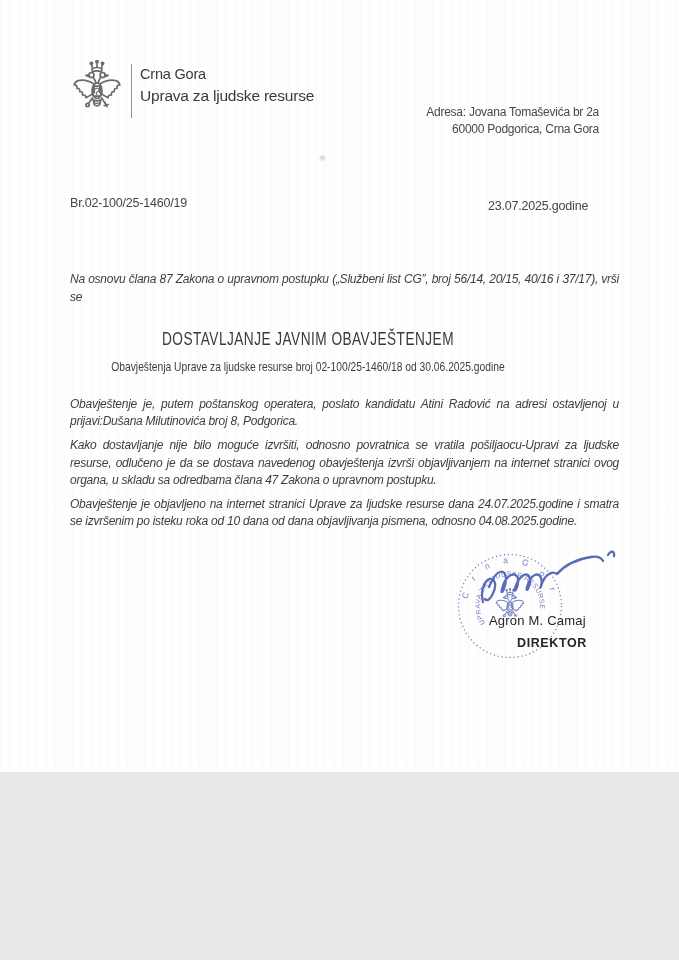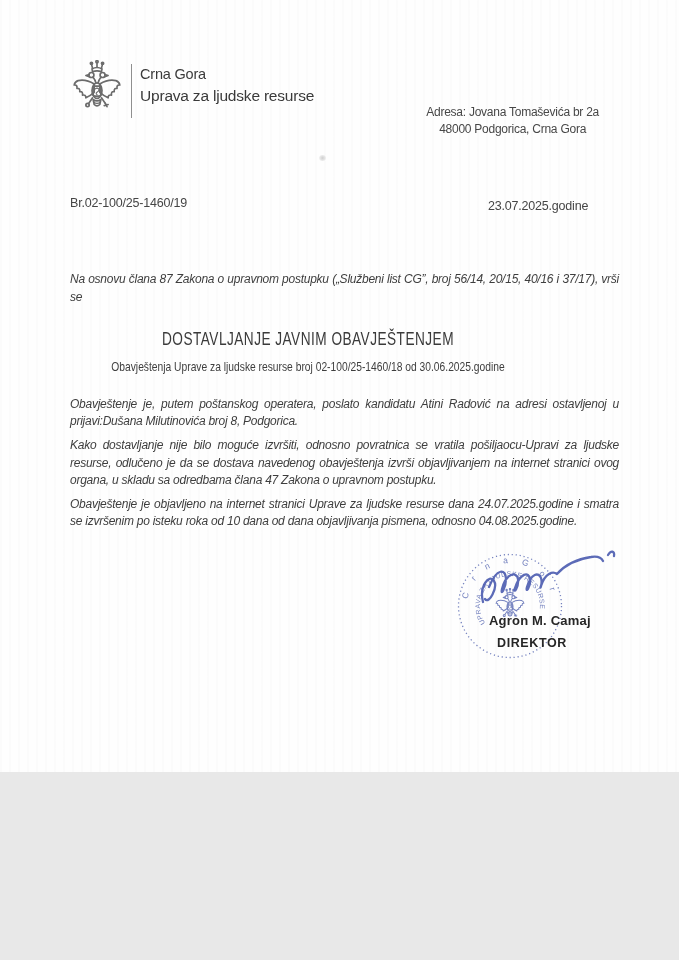--- a/index.html
+++ b/index.html
@@ -16,21 +16,21 @@
     overflow:hidden;
   }
   
   .logo { position:absolute; left:68px; top:60px; width:58px; height:64px; color:#6b6b6b; }
   .hdr-divider { position:absolute; left:131px; top:64px; width:1px; height:54px; background:#8f8f8f; }
   .org { position:absolute; left:140px; top:64px; color:#3a3a3a; letter-spacing:-0.2px; }
   .org .l1 { font-size:14.5px; line-height:20px; }
   .org .l2 { font-size:15.5px; line-height:24px; }
   .address {
     position:absolute; right:80px; top:104px;
-    text-align:center; font-size:12px; line-height:16.5px;
+    text-align:right; font-size:12px; line-height:16.5px;
     color:#474747; letter-spacing:-0.25px;
   }
   
   .ref  { position:absolute; left:70px;  top:196px; font-size:12.5px; letter-spacing:-0.2px; color:#454545;text-align:center; }
   .date { position:absolute; left:488px; top:199px; font-size:12.5px; letter-spacing:-0.2px; color:#454545; }
   
   .intro {
     position:absolute; left:70px; top:271px; width:549px;
     font-size:12px; line-height:17.5px; letter-spacing:-0.25px;
     text-align:justify; color:#3e3e3e;font-style:italic;
@@ -48,24 +48,24 @@
   .body-text { position:absolute; left:70px; top:396px; width:549px;font-style:italic; }
   .body-text p {
     font-size:12px; line-height:17.2px; letter-spacing:-0.25px;
     text-align:justify; color:#3e3e3e; margin-bottom:7px;
   }
   
   .stamp { position:absolute; left:455px; top:551px; width:110px; height:110px; opacity:0.85; }
   .sig-scribble { position:absolute; left:473px; top:547px; width:150px; height:75px; }
   .signer-name {
     position:absolute; left:489px; top:613px;
-    font-size:13px; font-weight:bold; color:#262626; letter-spacing:0.2px;
+    font-size:13px; font-weight:normal; color:#262626; letter-spacing:0.2px;
   }
   .signer-role {
-    position:absolute; left:497px; top:636px;
+    position:absolute; left:517px; top:636px;
     font-size:12.5px; font-weight:bold; color:#262626; letter-spacing:0.6px;
   }
   .scan-dot {
     position:absolute; left:319px; top:155px; width:7px; height:6px;
     border-radius:50%;
     background:radial-gradient(circle, rgba(120,120,120,0.35), rgba(120,120,120,0));
   }
   .defs-holder { position:absolute; width:0; height:0; overflow:hidden; }
 </style>
 </head>
@@ -103,21 +103,21 @@
   <svg class="logo" viewBox="0 0 100 115">
     <use href="#cg-eagle"></use>
   </svg>
   <div class="hdr-divider"></div>
   <div class="org">
     <div class="l1">Crna Gora</div>
     <div class="l2">Uprava za ljudske resurse</div>
   </div>
   <div class="address">
     <div>Adresa: Jovana Tomaševića br 2a</div>
-    <div>48000 Podgorica, Crna Gora</div>
+    <div>60000 Podgorica, Crna Gora</div>
   </div>
 
   <div class="scan-dot"></div>
 
   <div class="ref">Br.02-100/25-1460/19</div>
   <div class="date">23.07.2025.godine</div>
 
   <div class="intro">Na osnovu člana 87 Zakona o upravnom postupku („Službeni list CG”, broj 56/14, 20/15, 40/16 i 37/17), vrši se</div>
 
   <div class="title-wrap">

